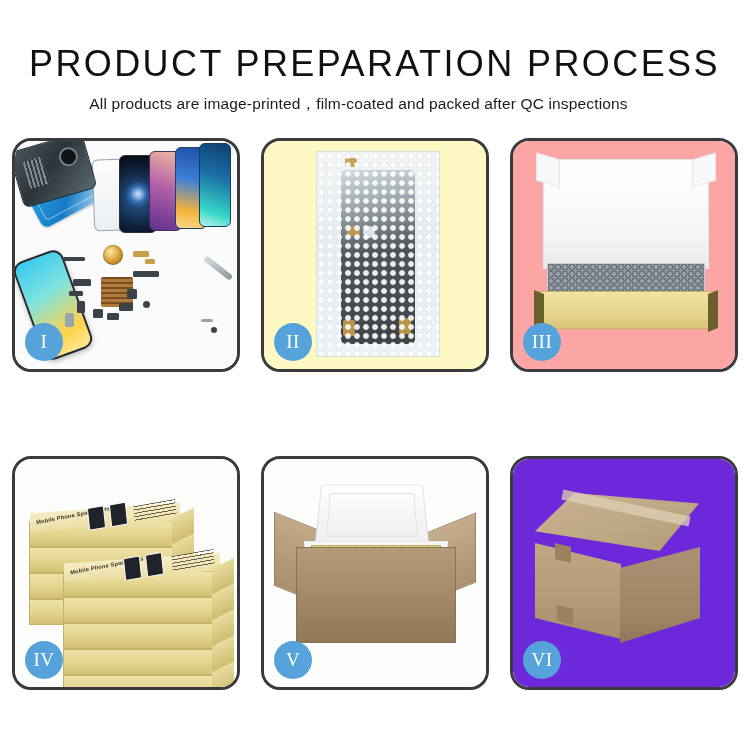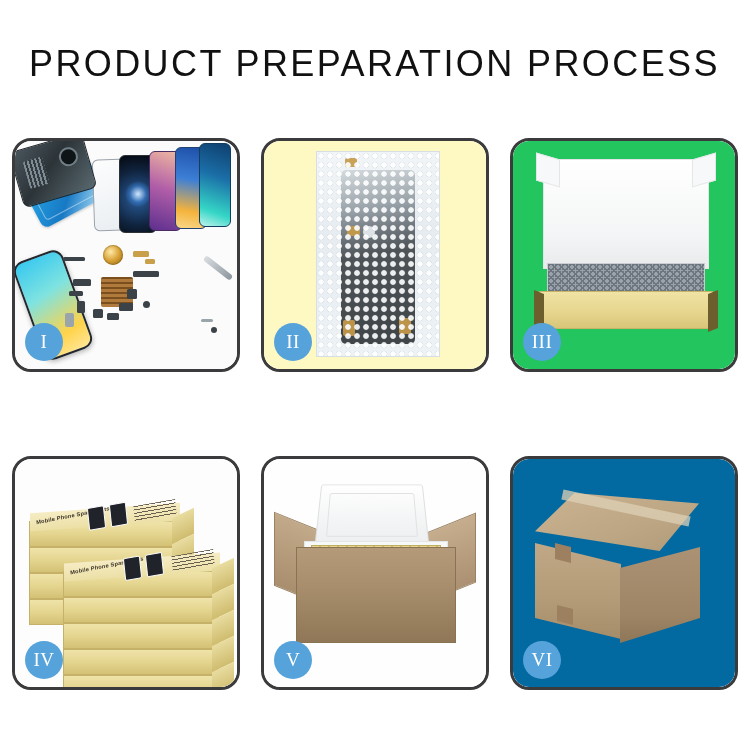--- a/index.html
+++ b/index.html
@@ -176,21 +176,21 @@
     border-radius:5px;
     opacity:.82;
   }
   .inner-part::before{
     content:""; position:absolute; left:30%; top:32%; width:12px; height:12px;
     border-radius:50%; background:#e9eef1; opacity:.9;
   }
   .tab-gold { position:absolute; background:#c79a47; border-radius:2px; opacity:.92; }
 
   
-  .p3 { background:#22c55e; }
+  .p3 { background:#fca5a5; }
   .b3-lid {
     position:absolute; left:30px; top:18px; width:166px; height:110px;
     background: linear-gradient(180deg,#ffffff 0%,#f4f5f6 70%,#e9eaec 100%);
     border:1px solid #e2e4e6;
   }
   .b3-lid::before{
     content:""; position:absolute; left:-8px; top:-4px; width:22px; height:26px;
     background:#f7f8f9; border:1px solid #e4e6e8; transform: skewY(16deg);
   }
   .b3-lid::after{
@@ -283,21 +283,21 @@
       repeating-linear-gradient(90deg,#e6d68c 0 7px,#c9b86a 7px 9px);
     border:1px solid #c0ae63;
   }
   .v-goods2 {
     position:absolute; left:100px; top:88px; width:74px; height:36px;
     background: repeating-linear-gradient(180deg,#efe2a0 0 6px,#d2c178 6px 8px);
     border:1px solid #c2b068;
   }
 
   
-  .p6 { background:#0369a1; }
+  .p6 { background:#6d28d9; }
   .c-top {
     position:absolute; left:22px; top:34px; width:164px; height:58px;
     background:linear-gradient(160deg,#cbb392 0%,#bda684 60%,#b09a78 100%);
     transform: skewX(0deg);
     clip-path: polygon(24% 0%, 100% 18%, 76% 100%, 0% 66%);
     border:0;
   }
   .c-front {
     position:absolute; left:22px; top:84px; width:86px; height:96px;
     background:linear-gradient(180deg,#c0a785 0%,#b49b78 60%,#a68d6a 100%);
@@ -316,20 +316,21 @@
   .c-tab1 { position:absolute; left:42px; top:86px; width:16px; height:16px; background:#9c8060; transform: skewY(14deg); }
   .c-tab2 { position:absolute; left:44px; top:148px; width:16px; height:16px; background:#9c8060; transform: skewY(14deg); }
 </style>
 </head>
 <body>
 
 <div class="page">
 
   <div class="header">
     <div class="title">PRODUCT PREPARATION PROCESS</div>
+    <div class="subtitle">All products are image-printed，film-coated and packed after QC inspections</div>
   </div>
 
   <div class="grid">
 
     <div class="panel">
       <div class="panel-inner p1">
         <div class="ph ph-back"></div>
         <div class="ph ph-glass"></div>
         <div class="ph ph-dark"></div>
         <div class="ph ph-purple"></div>

